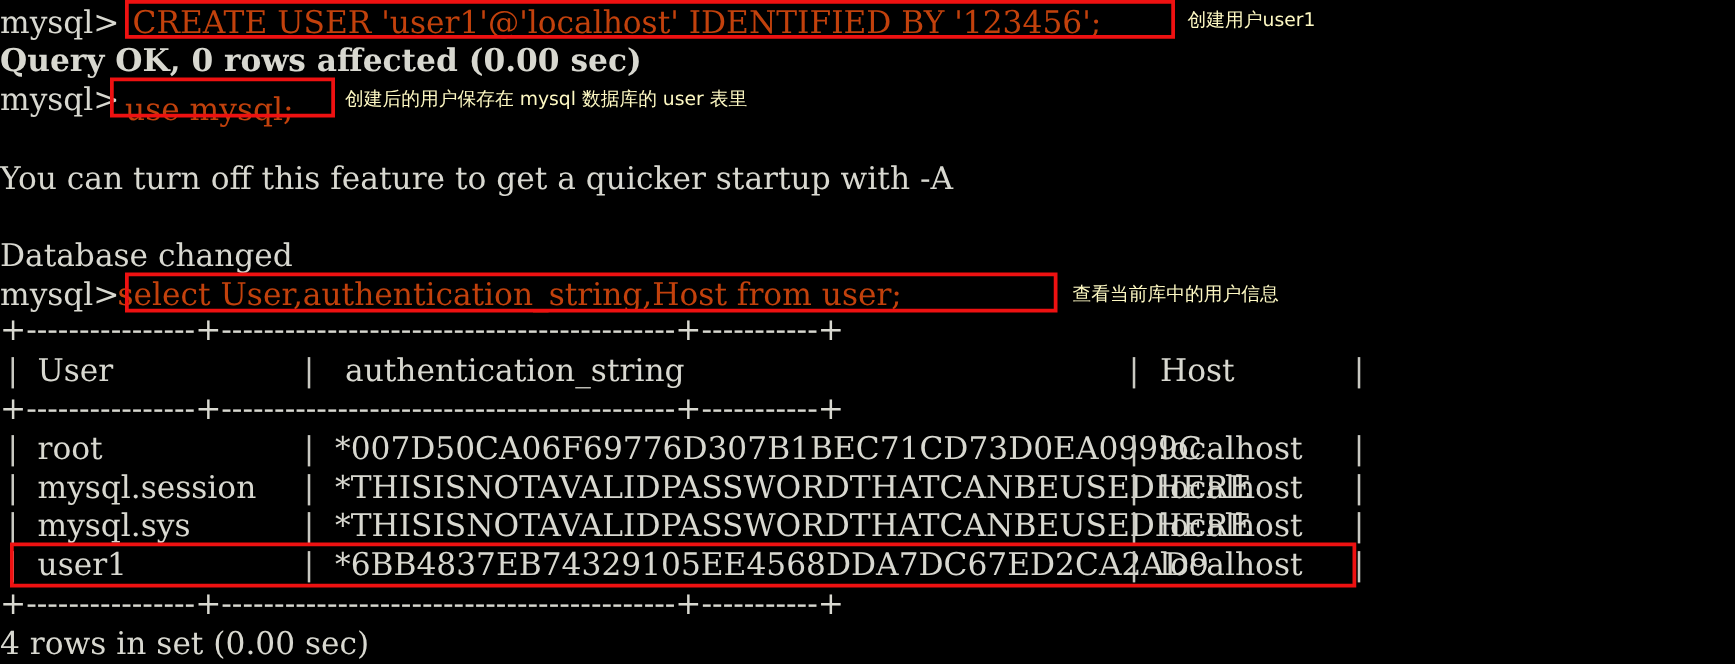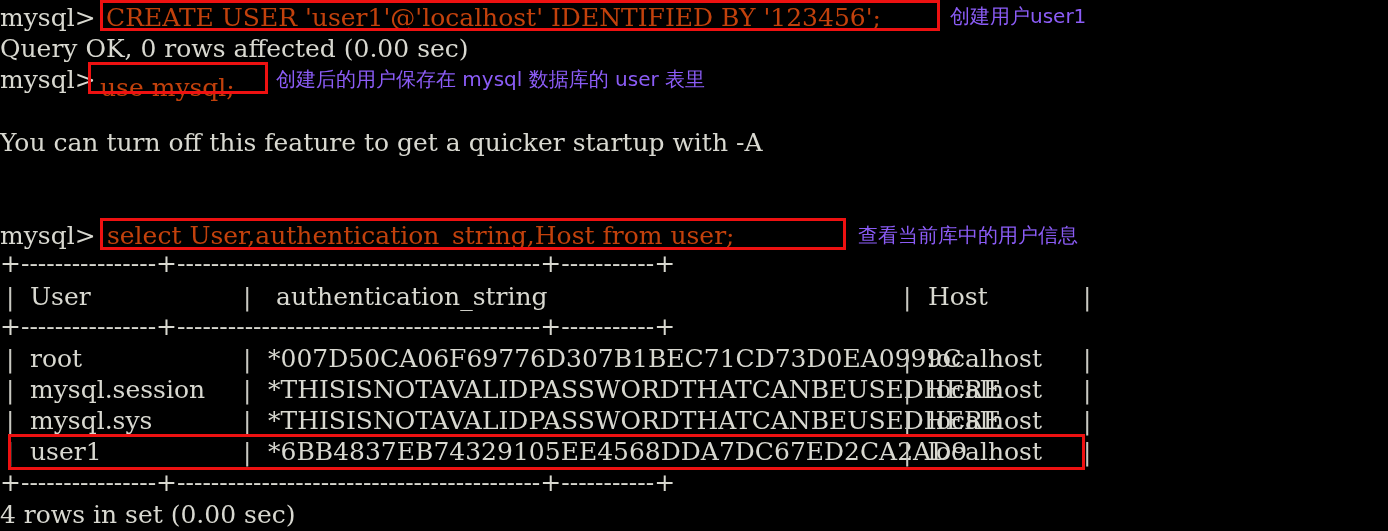--- a/index.html
+++ b/index.html
@@ -44,23 +44,23 @@
   .hlbox {
     position: absolute;
     border: 3px solid #ee1111;
     box-sizing: border-box;
     pointer-events: none;
   }
 
   
   .note {
     position: absolute;
-    color: #8b5cf6;
+    color: #fef9c3;
     font-family: "DejaVu Sans", "Liberation Sans", sans-serif;
-    font-size: 20px;
+    font-size: 15px;
     line-height: 20px;
     white-space: pre;
   }
 
   
   .rule { color: #c9c9c2; }
 
   .cellrow {
     position: absolute;
     white-space: pre;
@@ -74,35 +74,36 @@
 </head>
 <body>
 
 <div id="terminal">
 
   <div class="tline" style="top:2px;left:0;"><span class="prompt">mysql&gt; </span></div>
   <div class="tline cmd" style="top:2px;left:106px;">CREATE USER 'user1'@'localhost' IDENTIFIED BY '123456';</div>
   <div class="hlbox" style="top:0px;left:100px;width:840px;height:31px;"></div>
   <div class="note" style="top:6px;left:950px;">创建用户user1</div>
 
-  <div class="tline" style="top:33px;left:0;">Query OK, 0 rows affected (0.00 sec)</div>
+  <div class="tline" style="top:33px;left:0;font-weight:bold;">Query OK, 0 rows affected (0.00 sec)</div>
 
   <div class="tline" style="top:64px;left:0;"><span class="prompt">mysql&gt; </span></div>
   <div class="tline cmd" style="top:64px;left:100px;margin-top:8px;">use mysql;</div>
   <div class="hlbox" style="top:62px;left:88px;width:180px;height:32px;"></div>
   <div class="note" style="top:69px;left:276px;">创建后的用户保存在 mysql 数据库的 user 表里</div>
 
 
   <div class="tline" style="top:127px;left:0;">You can turn off this feature to get a quicker startup with -A</div>
 
   <div class="tline" style="top:158px;left:0;"></div>
 
+  <div class="tline" style="top:189px;left:0;">Database changed</div>
 
   <div class="tline" style="top:220px;left:0;"><span class="prompt">mysql&gt; </span></div>
-  <div class="tline cmd" style="top:220px;left:107px;">select User,authentication_string,Host from user;</div>
+  <div class="tline cmd" style="top:220px;left:94px;">select User,authentication_string,Host from user;</div>
   <div class="hlbox" style="top:218px;left:100px;width:746px;height:32px;"></div>
   <div class="note" style="top:225px;left:858px;">查看当前库中的用户信息</div>
 
   <div class="cellrow rule" style="top:248px;left:0px;">+----------------+-------------------------------------------+-----------+</div>
 
   <div class="cellrow bar" style="top:281px;left:6px;">|</div>
   <div class="cellrow" style="top:281px;left:30px;">User</div>
   <div class="cellrow bar" style="top:281px;left:243px;">|</div>
   <div class="cellrow" style="top:281px;left:276px;">authentication_string</div>
   <div class="cellrow bar" style="top:281px;left:903px;">|</div>

